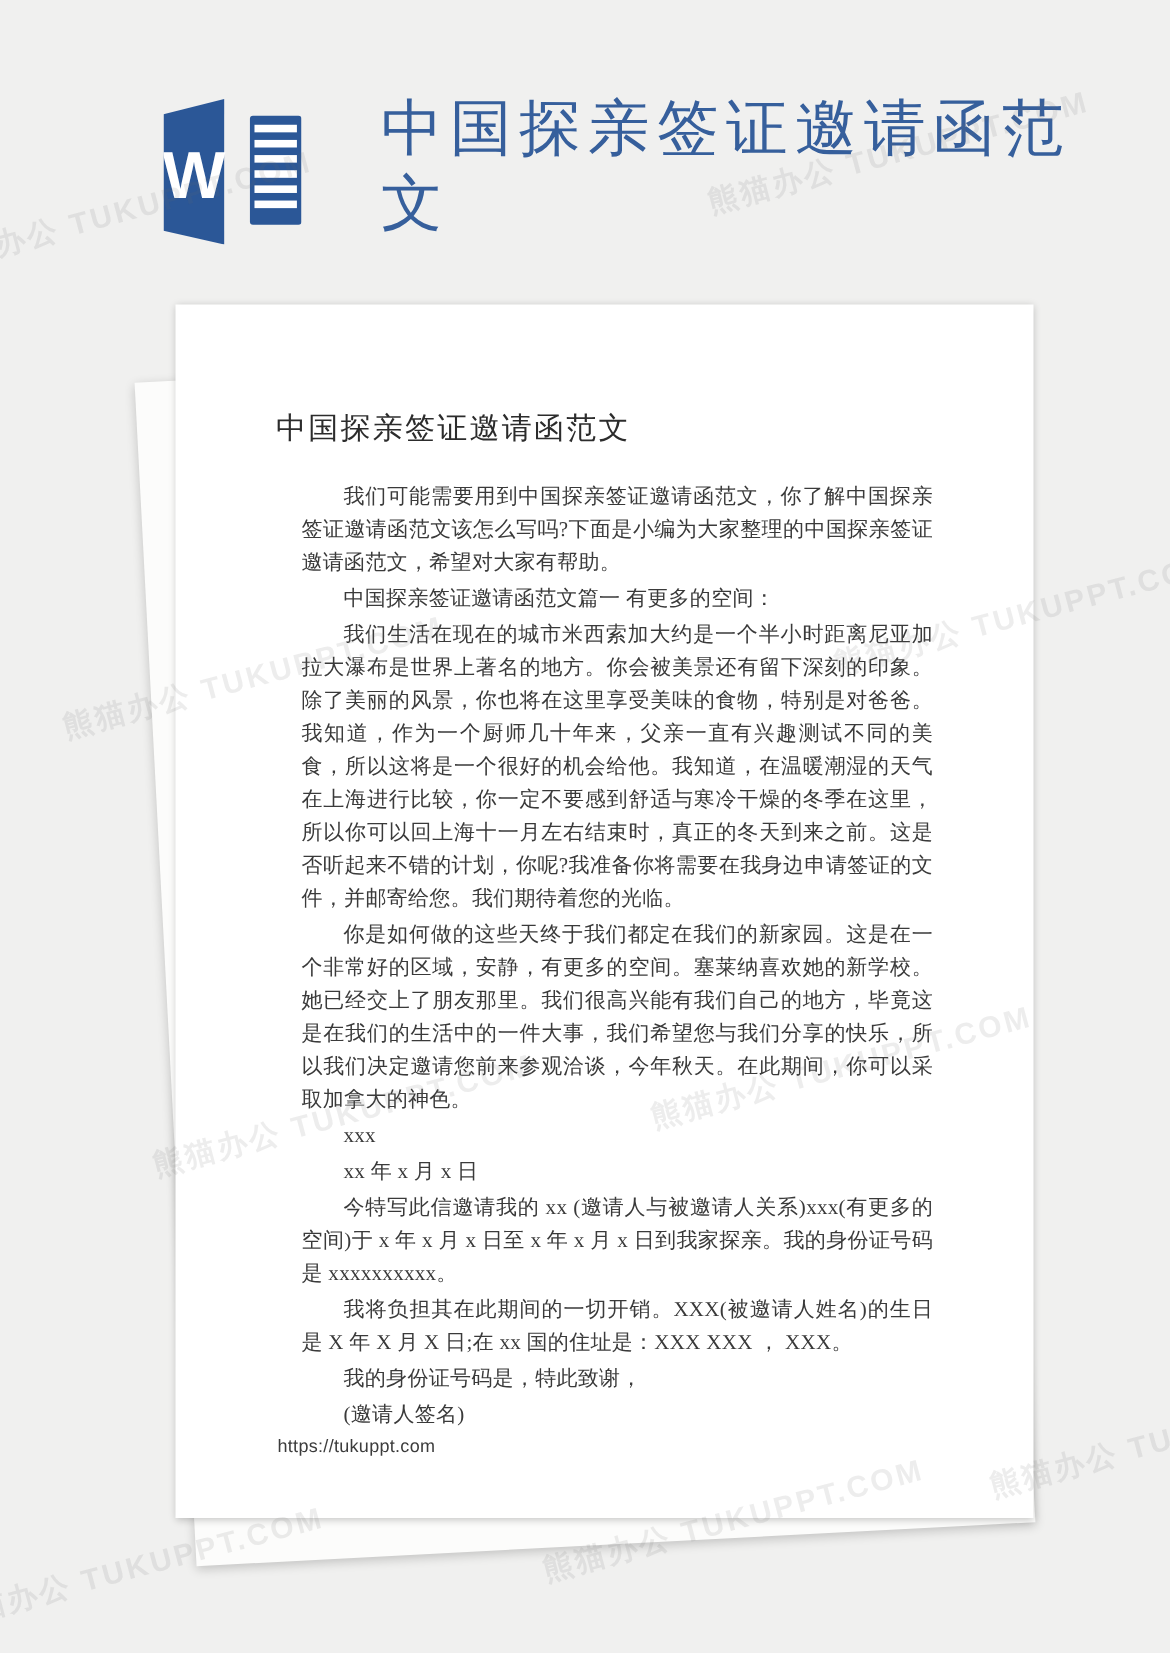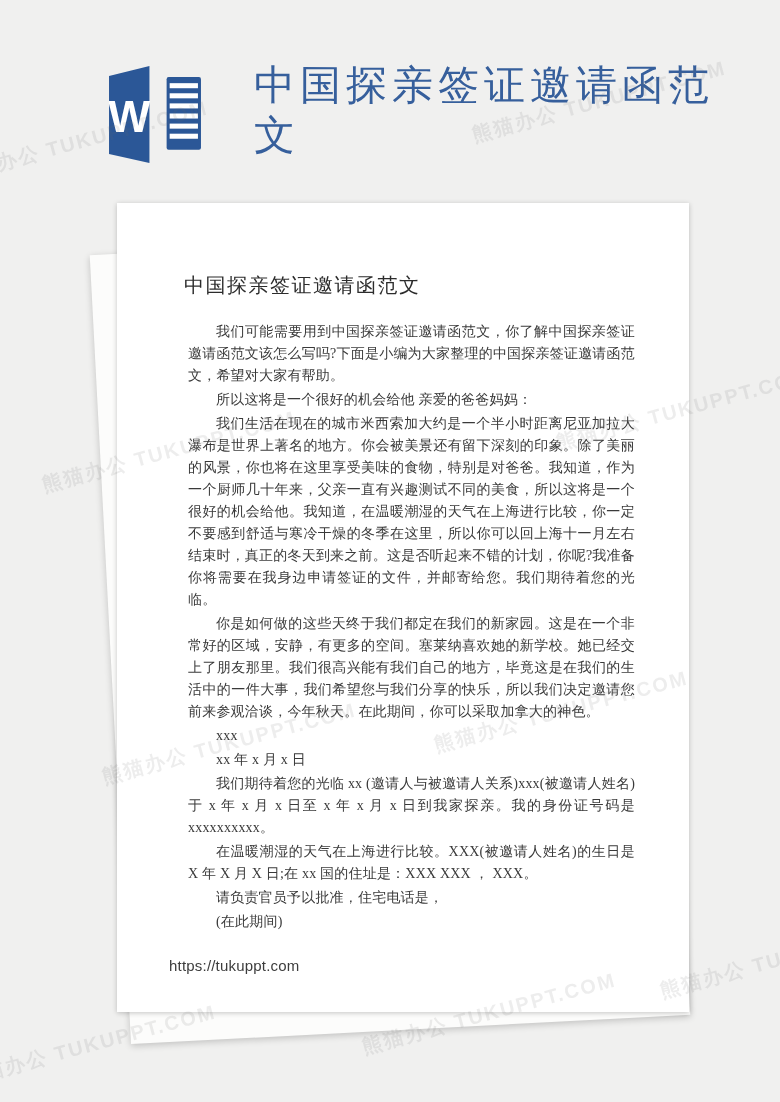--- a/index.html
+++ b/index.html
@@ -37,25 +37,25 @@
   }
   .doc-heading {
     font-family: "Liberation Serif", "DejaVu Serif", serif;
     font-size: 20px; font-weight: 400; letter-spacing: 1.5px;
     color: #2c2c2c; margin-bottom: 22px;
   }
   .doc-body p {
     font-family: "Liberation Serif", "DejaVu Serif", serif;
     font-size: 14px; line-height: 22px; letter-spacing: 0.2px;
     color: #3a3a3a; text-align: justify;
-    text-indent: 2em; margin: 2px 4px;
+    text-indent: 2em; margin: 2px 17px;
   }
   .doc-link {
-    position: absolute; left: 52px; top: 754px;
-    font-size: 15px; color: #3c3c3c; letter-spacing: 0.2px;
+    position: absolute; left: 68px; top: 754px;
+    font-size: 12px; color: #3c3c3c; letter-spacing: 0.2px;
     font-family: "Liberation Sans", sans-serif;
     text-align: right;
   }
 
   
   .wm-layer { position: absolute; left: 0; top: 0; width: 780px; height: 1102px; z-index: 3; pointer-events: none; }
   .wm {
     position: absolute; white-space: nowrap;
     font-weight: bold; font-size: 20px; letter-spacing: 2px;
     color: rgba(105,105,105,0.12);
@@ -92,29 +92,29 @@
   </svg>
   <h1 class="page-title">中国探亲签证邀请函范文</h1>
 </div>
 
 <div class="back-sheet"></div>
 
 <div class="doc-page">
   <h2 class="doc-heading">中国探亲签证邀请函范文</h2>
   <div class="doc-body">
       <p>我们可能需要用到中国探亲签证邀请函范文，你了解中国探亲签证邀请函范文该怎么写吗?下面是小编为大家整理的中国探亲签证邀请函范文，希望对大家有帮助。</p>
-      <p>所以这将是一个很好的机会给他 亲爱的爸爸妈妈：</p>
+      <p>中国探亲签证邀请函范文篇一 有更多的空间：</p>
       <p>我们生活在现在的城市米西索加大约是一个半小时距离尼亚加拉大瀑布是世界上著名的地方。你会被美景还有留下深刻的印象。除了美丽的风景，你也将在这里享受美味的食物，特别是对爸爸。我知道，作为一个厨师几十年来，父亲一直有兴趣测试不同的美食，所以这将是一个很好的机会给他。我知道，在温暖潮湿的天气在上海进行比较，你一定不要感到舒适与寒冷干燥的冬季在这里，所以你可以回上海十一月左右结束时，真正的冬天到来之前。这是否听起来不错的计划，你呢?我准备你将需要在我身边申请签证的文件，并邮寄给您。我们期待着您的光临。</p>
       <p>你是如何做的这些天终于我们都定在我们的新家园。这是在一个非常好的区域，安静，有更多的空间。塞莱纳喜欢她的新学校。她已经交上了朋友那里。我们很高兴能有我们自己的地方，毕竟这是在我们的生活中的一件大事，我们希望您与我们分享的快乐，所以我们决定邀请您前来参观洽谈，今年秋天。在此期间，你可以采取加拿大的神色。</p>
       <p>xxx</p>
       <p>xx 年 x 月 x 日</p>
-      <p>我们期待着您的光临 xx (邀请人与被邀请人关系)xxx(被邀请人姓名)于 x 年 x 月 x 日至 x 年 x 月 x 日到我家探亲。我的身份证号码是 xxxxxxxxxx。</p>
-      <p>在温暖潮湿的天气在上海进行比较。XXX(被邀请人姓名)的生日是 X 年 X 月 X 日;在 xx 国的住址是：XXX XXX ， XXX。</p>
-      <p>请负责官员予以批准，住宅电话是，</p>
-      <p>(在此期间)</p>
+      <p>今特写此信邀请我的 xx (邀请人与被邀请人关系)xxx(有更多的空间)于 x 年 x 月 x 日至 x 年 x 月 x 日到我家探亲。我的身份证号码是 xxxxxxxxxx。</p>
+      <p>我将负担其在此期间的一切开销。XXX(被邀请人姓名)的生日是 X 年 X 月 X 日;在 xx 国的住址是：XXX XXX ， XXX。</p>
+      <p>我的身份证号码是，特此致谢，</p>
+      <p>(邀请人签名)</p>
     </div>
   <div class="doc-link">https://tukuppt.com</div>
 </div>
 
 <div class="wm-layer">
   <span class="wm">熊猫办公 TUKUPPT.COM</span>
   <span class="wm">熊猫办公 TUKUPPT.COM</span>
   <span class="wm">熊猫办公 TUKUPPT.COM</span>
   <span class="wm">熊猫办公 TUKUPPT.COM</span>
   <span class="wm">熊猫办公 TUKUPPT.COM</span>

